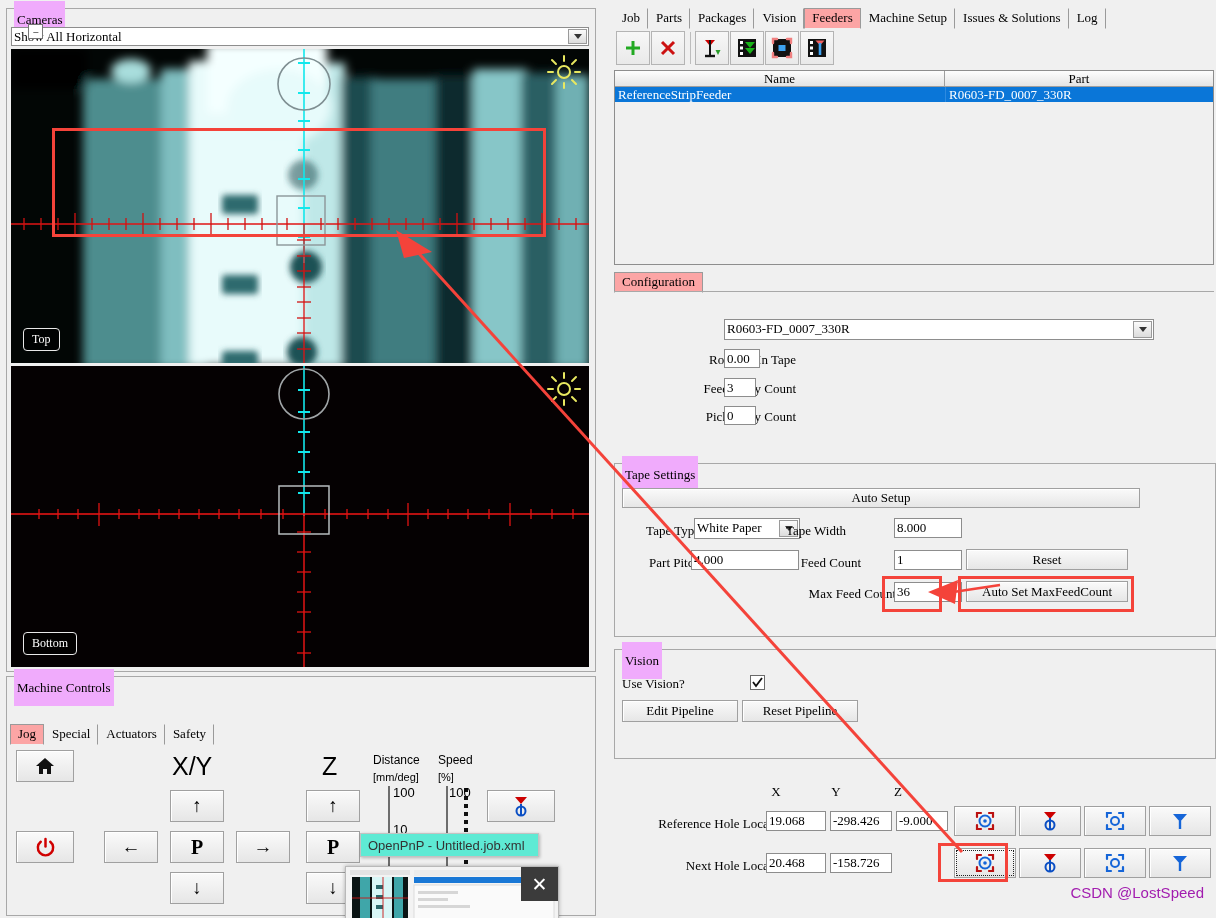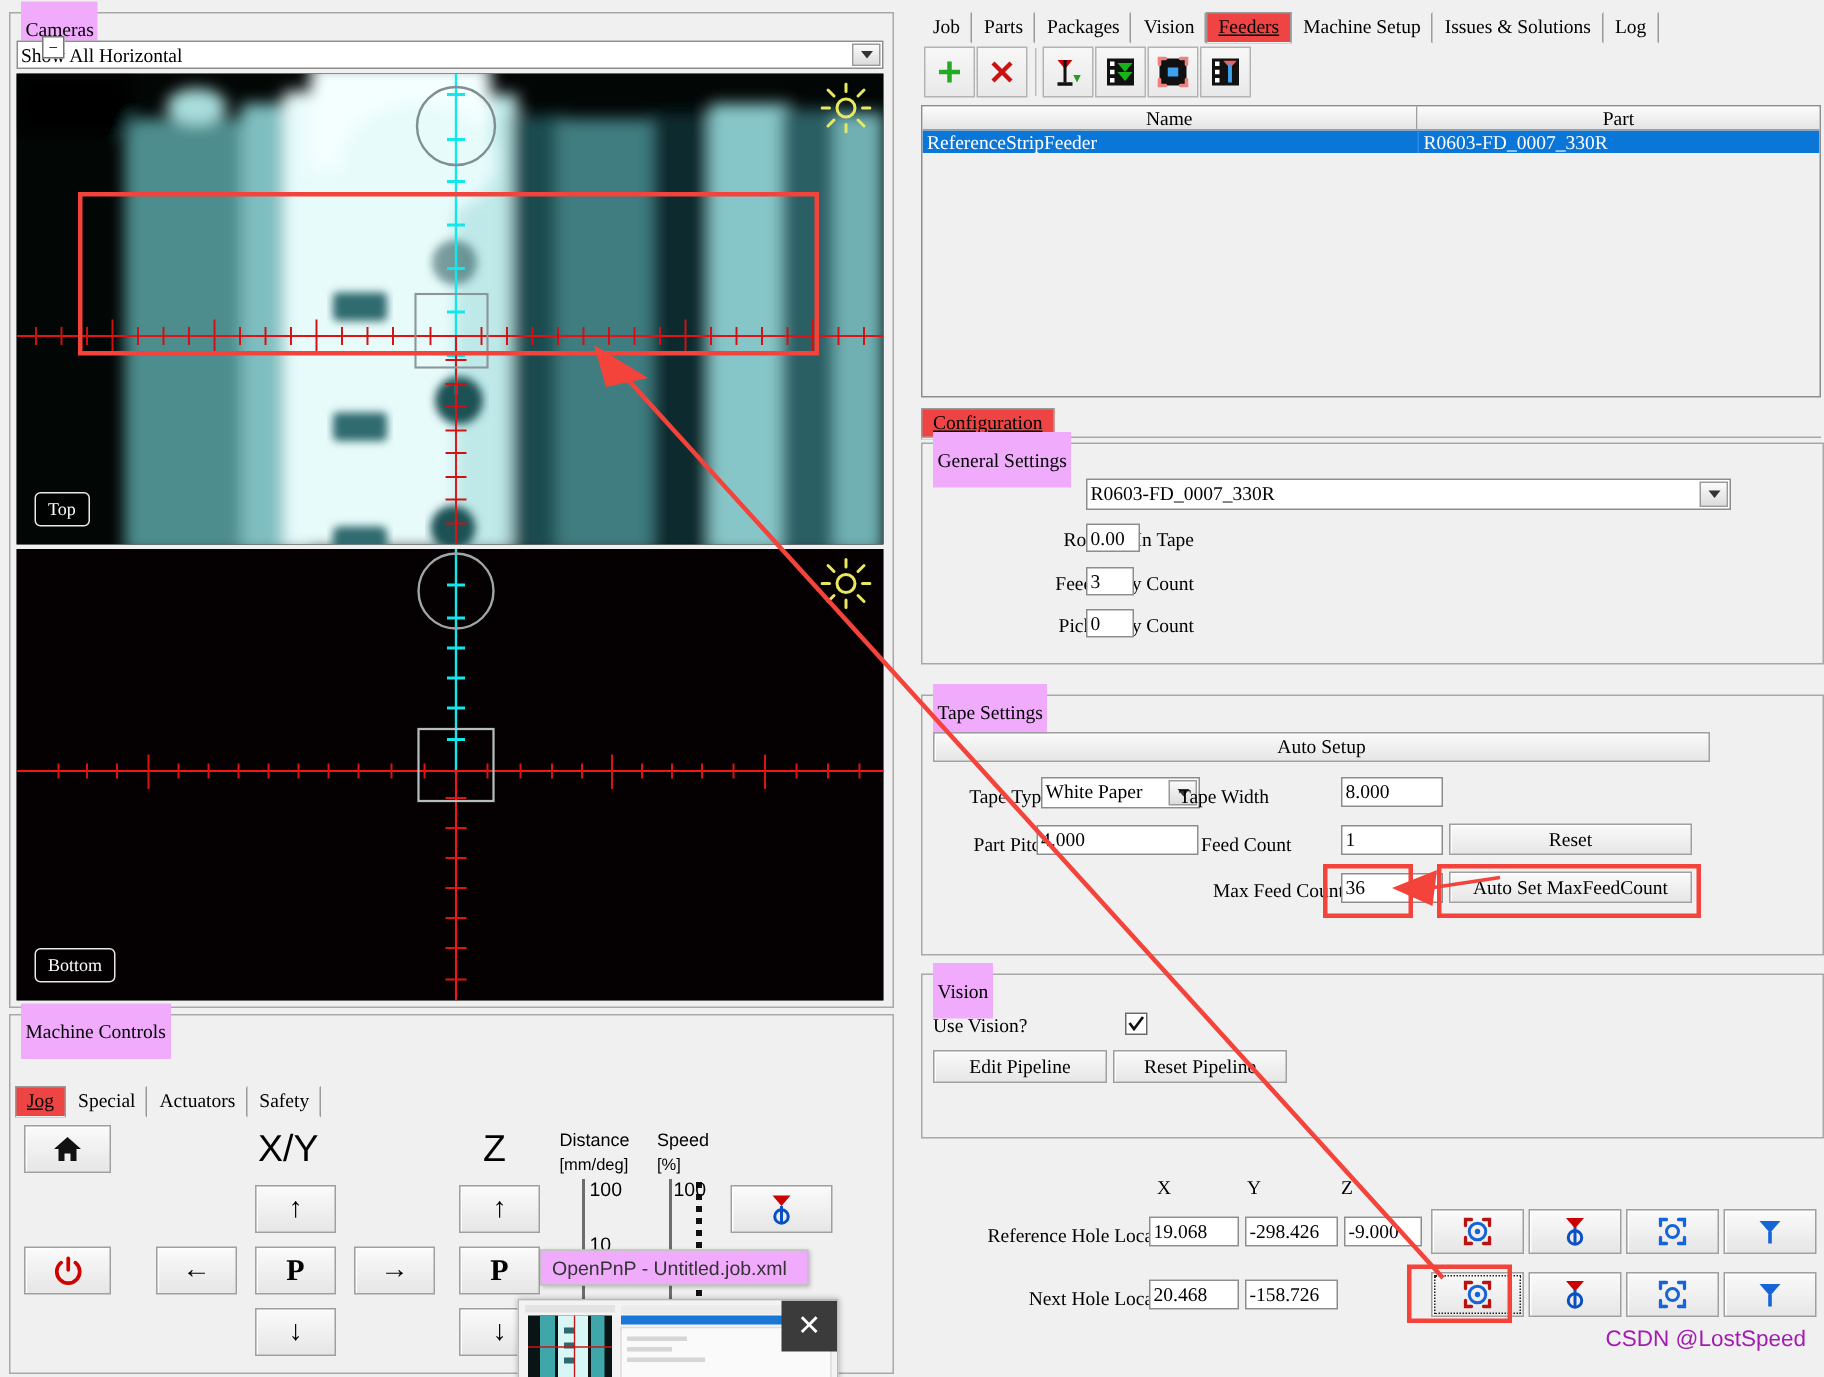--- a/index.html
+++ b/index.html
@@ -59,21 +59,21 @@
   
   #machine-group{left:6px;top:676px;width:588px;height:238px;}
   #mc-collapse{position:absolute;left:28px;top:24px;width:13px;height:13px;
      border:1px solid #767676;background:#fff;display:flex;align-items:center;justify-content:center;font-size:11px;line-height:10px;}
   #mc-combo{position:absolute;left:58px;top:20px;width:520px;height:21px;}
   .tabstrip{position:absolute;display:flex;align-items:flex-end;height:19px;}
   .tabstrip .tab{
     padding:1px 7px 2px 7px;font-size:13px;border:1px solid transparent;
     border-right:1px solid #9a9a9a;line-height:16px;white-space:nowrap;cursor:default;
   }
-  .tabstrip .tab.sel{border:1px solid #9a9a9a;border-bottom:1px solid #f0f0f0;background:#ef4444;text-decoration:underline;}
+  .tabstrip .tab.sel{border:1px solid #9a9a9a;border-bottom:1px solid #f0f0f0;background:#fca5a5;}
   #mc-tabs{left:10px;top:726px;}
 
   .jogbtn{position:absolute;width:54px;height:32px;}
   .axislabel{position:absolute;font-family:"Liberation Sans",sans-serif;}
 
   
   #right{position:absolute;left:606px;top:0;width:610px;height:918px;background:#f0f0f0;}
   #main-tabs{left:8px;top:10px;}
   #main-tabs .tab{border-right:1px solid #9a9a9a;}
   #toolbar{position:absolute;left:8px;top:31px;width:596px;height:36px;}
@@ -108,21 +108,21 @@
 
   .flbl{position:absolute;text-align:right;font-size:13px;white-space:nowrap;}
 
   
   .anno{position:absolute;border:3px solid #f4433a;box-sizing:border-box;pointer-events:none;}
   #anno-line{position:absolute;left:0;top:0;width:1216px;height:918px;pointer-events:none;}
 
   
   #tooltip{
     position:absolute;left:360px;top:833px;width:179px;height:24px;
-    background:#f0abfc;border:1px solid #c2c2c2;
+    background:#5eead4;border:1px solid #c2c2c2;
     font-family:"Liberation Sans",sans-serif;font-size:13px;color:#333;
     display:flex;align-items:center;padding-left:7px;box-sizing:border-box;
     box-shadow:1px 1px 3px rgba(0,0,0,.25);
   }
   #thumb-popup{
     position:absolute;left:345px;top:866px;width:212px;height:52px;
     background:#fff;border:1px solid #b9b9b9;overflow:hidden;
     box-shadow:0 0 4px rgba(0,0,0,.3);
   }
   #thumb-close{
@@ -512,23 +512,20 @@
         <div class="td" style="width:330px;">ReferenceStripFeeder</div>
         <div class="td c2" style="width:268px;">R0603-FD_0007_330R</div>
       </div>
     </div>
 
     <div class="tabstrip" id="config-tabs" style="position:absolute;">
       <div class="tab sel"><span>Configuration</span></div>
     </div>
     <div id="config-panel"></div>
 
-    <div class="grp" id="gen-group">
-      <span class="grp-title">General Settings</span>
-    </div>
     <div class="flbl" style="left:80px;top:323px;width:110px;">Part</div>
     <div class="combo" style="position:absolute;left:118px;top:319px;width:430px;height:21px;">
       <span>R0603-FD_0007_330R</span>
       <span class="arrowbox">
           <i></i>
         </span>
     </div>
 
     <div class="flbl" style="left:10px;top:352px;width:180px;">Rotation In Tape</div>
     <div class="tfield" style="position:absolute;left:118px;top:349px;width:36px;height:19px;">0.00</div>

